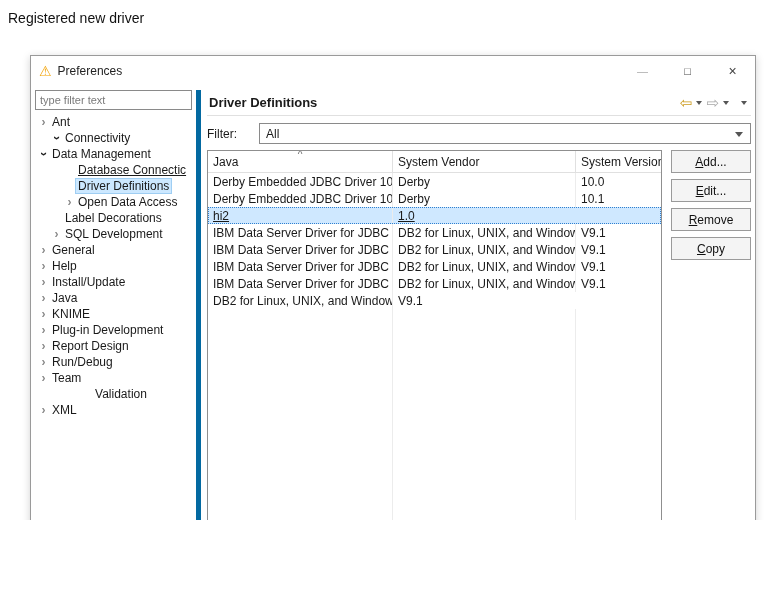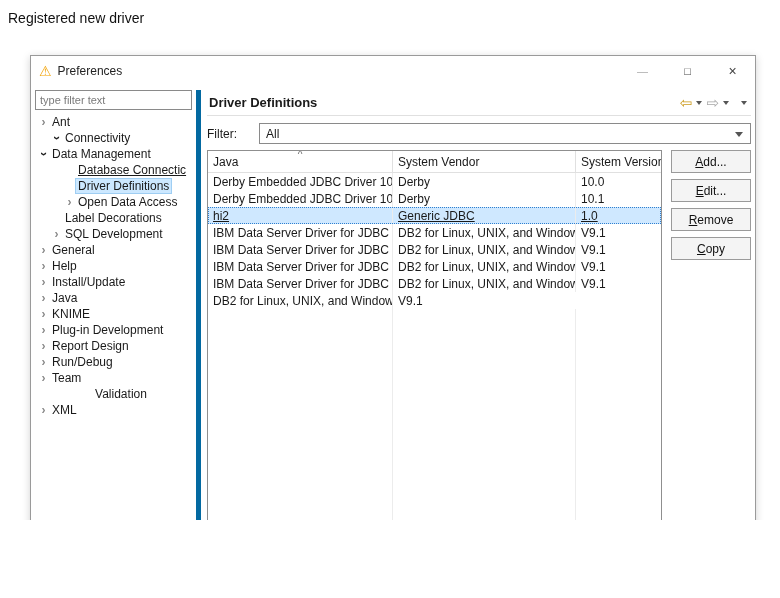--- a/index.html
+++ b/index.html
@@ -222,21 +222,20 @@
             <div id="table-rows" style="display:contents;"><div class="trow">
                   <div class="tcell">Derby Embedded JDBC Driver 10.0...</div>
                   <div class="tcell">Derby</div>
                   <div class="tcell">10.0</div>
                 </div><div class="trow">
                   <div class="tcell">Derby Embedded JDBC Driver 10.1...</div>
                   <div class="tcell">Derby</div>
                   <div class="tcell">10.1</div>
                 </div><div class="trow sel">
                   <div class="tcell">hi2</div>
-                  <div class="tcell">Generic JDBC</div>
                   <div class="tcell">1.0</div>
                 </div><div class="trow">
                   <div class="tcell">IBM Data Server Driver for JDBC an...</div>
                   <div class="tcell">DB2 for Linux, UNIX, and Windows</div>
                   <div class="tcell">V9.1</div>
                 </div><div class="trow">
                   <div class="tcell">IBM Data Server Driver for JDBC an...</div>
                   <div class="tcell">DB2 for Linux, UNIX, and Windows</div>
                   <div class="tcell">V9.1</div>
                 </div><div class="trow">

